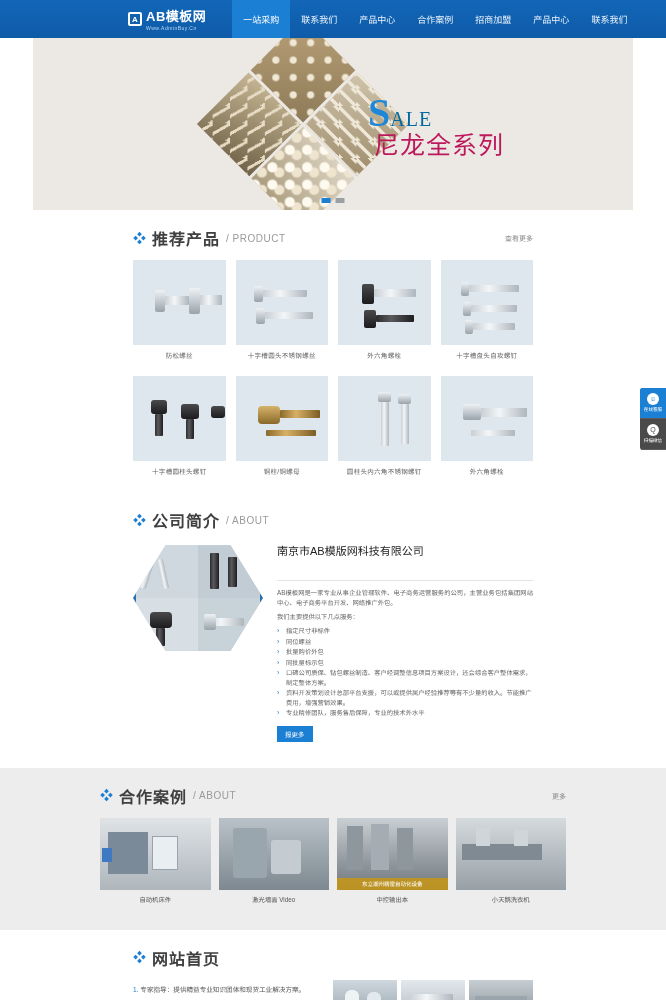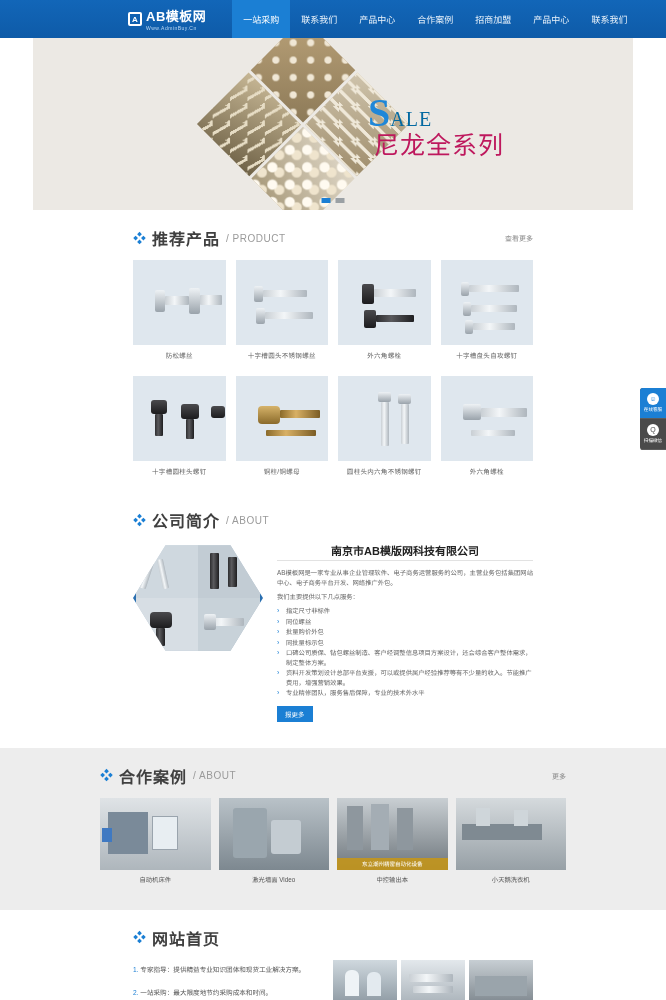--- a/index.html
+++ b/index.html
@@ -226,23 +226,22 @@
     grid-template-rows: 1fr 1fr;
   }
   .hex-cell { background: #cfd8df; position: relative; overflow:hidden; }
   .hex-cell:nth-child(2){ background:#c2ccd4; }
   .hex-cell:nth-child(3){ background:#d7dee4; }
   .hex-cell:nth-child(4){ background:#c8d2d9; }
   .about-text { flex: 1; }
   .about-title {
     font-size: 11px;
     color: #222;
-    font-weight: bold;
-    text-align: center;
-    padding-bottom: 2px;
+    font-weight: normal;
+    padding-bottom: 22px;
     border-bottom: 1px solid #e2e2e2;
     margin-bottom: 7px;
   }
   .about-p {
     font-size: 6.3px;
     line-height: 10px;
     color: #666;
     text-align: justify;
     margin-bottom: 4px;
   }

